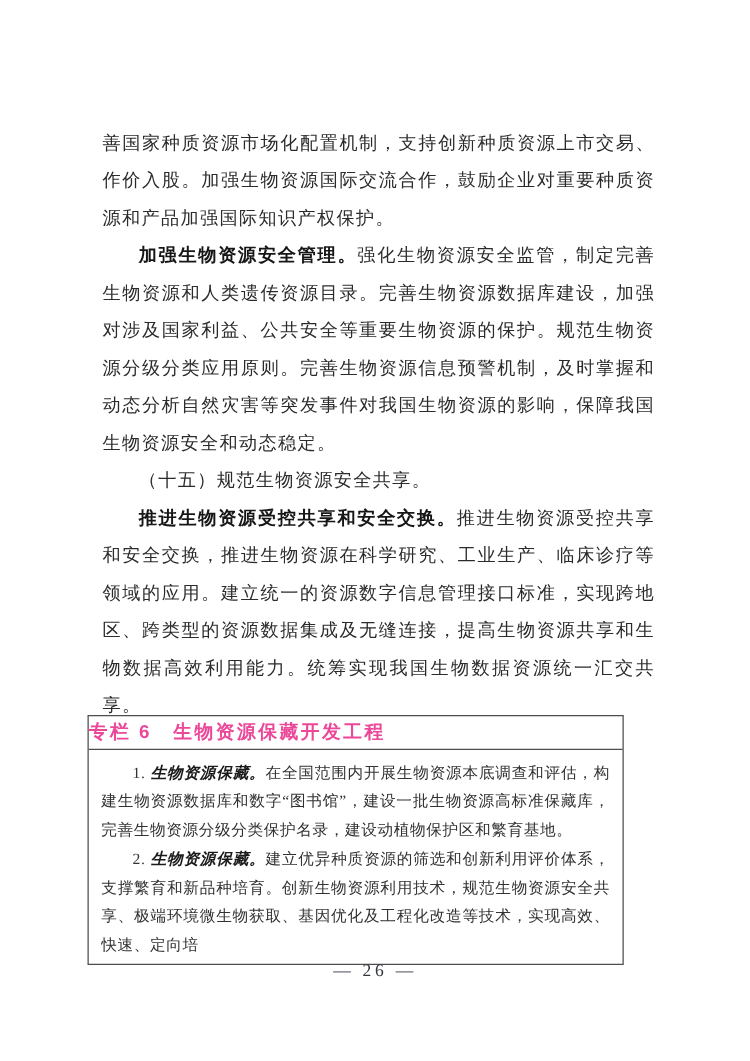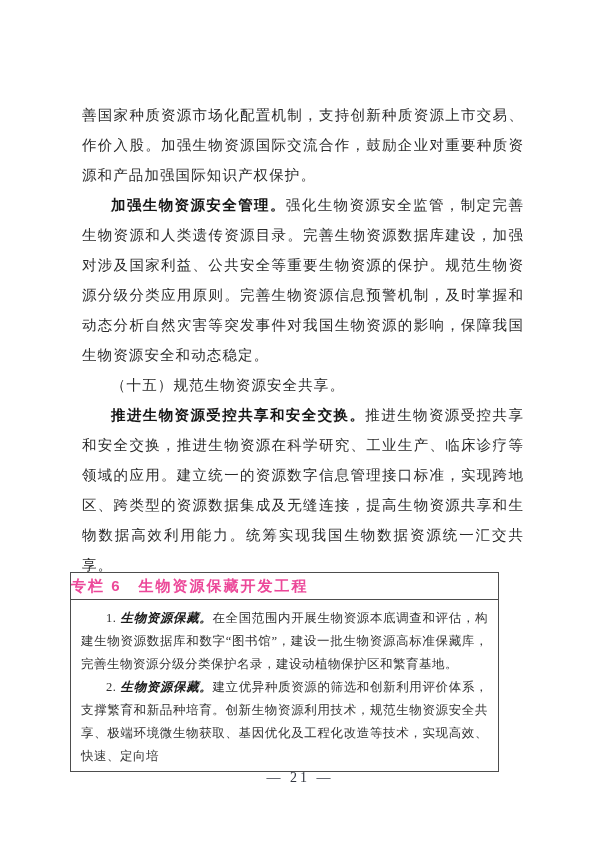--- a/index.html
+++ b/index.html
@@ -80,15 +80,15 @@
   </div>
 
   <div class="panel">
     <div class="panel-header">专栏 6　生物资源保藏开发工程</div>
     <div class="panel-body">
       <p class="panel-para"><span class="num">1.</span><b>生物资源保藏。</b><span>在全国范围内开展生物资源本底调查和评估，构建生物资源数据库和数字“图书馆”，建设一批生物资源高标准保藏库，完善生物资源分级分类保护名录，建设动植物保护区和繁育基地。</span></p>
       <p class="panel-para"><span class="num">2.</span><b>生物资源保藏。</b><span>建立优异种质资源的筛选和创新利用评价体系，支撑繁育和新品种培育。创新生物资源利用技术，规范生物资源安全共享、极端环境微生物获取、基因优化及工程化改造等技术，实现高效、快速、定向培</span></p>
     </div>
   </div>
 
-  <div class="page-num">— 21 —</div>
+  <div class="page-num">— 26 —</div>
 
 </div>
 
 </body></html>

